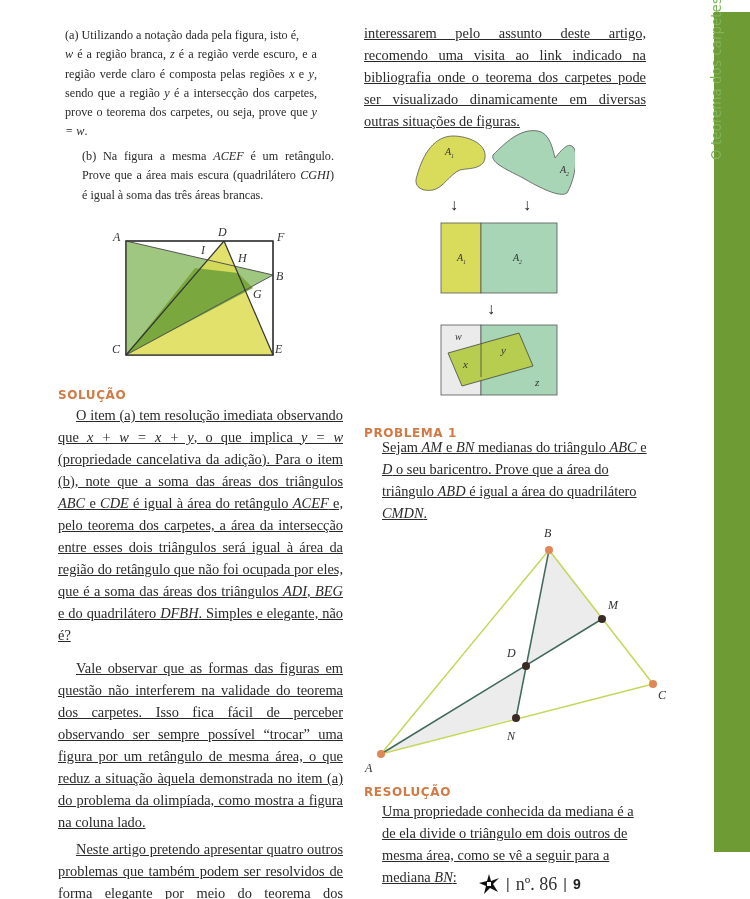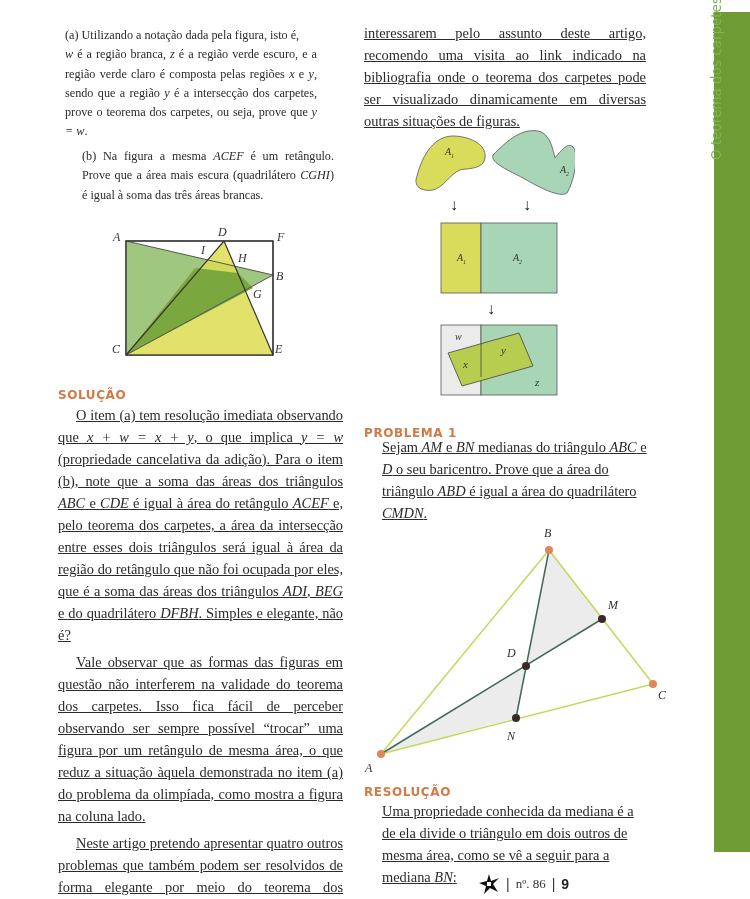--- a/index.html
+++ b/index.html
@@ -12,21 +12,21 @@
   p{margin:0;}
   .ind{text-indent:18px;}
   .heading{font-family:"DejaVu Sans","Liberation Sans",sans-serif;font-weight:bold;font-size:12px;color:#d27a45;letter-spacing:0.6px;}
   .lbl{font-family:"Liberation Serif",serif;font-style:italic;font-size:12px;fill:#333;}
   .sidebar{position:absolute;left:714px;top:12px;width:36px;height:840px;background:#6e9b33;}
   .vtitle{position:absolute;left:688px;top:10px;width:24px;height:150px;}
   .vtitle span{position:absolute;left:0;top:0;transform-origin:0 0;transform:translate(20px,150px) rotate(-90deg);white-space:nowrap;font-family:"DejaVu Sans","Liberation Sans",sans-serif;font-size:13.5px;color:#7db55a;}
   .footer{position:absolute;left:478px;top:872px;height:24px;display:flex;align-items:center;font-family:"Liberation Sans",sans-serif;}
   .footer .rev{font-size:13px;color:#777;margin-left:10px;letter-spacing:-0.2px;}
   .footer .sep{color:#333;font-size:14px;margin:0 6px;}
-  .footer .iss{font-family:"Liberation Serif",serif;font-size:13px;color:#333;text-align:center;}
+  .footer .iss{font-family:"Liberation Serif",serif;font-size:18px;color:#333;text-align:center;}
   .footer .pg{font-weight:bold;font-size:14px;color:#222;}
 </style>
 </head>
 <body>
 
 <div class="sidebar"></div>
 <div class="vtitle">
     <span>O teorema dos carpetes</span>
   </div>
 
@@ -55,21 +55,21 @@
   <text class="lbl" x="171" y="58">B</text>
   <text class="lbl" x="148" y="76">G</text>
   <text class="lbl" x="7" y="131">C</text>
   <text class="lbl" x="170" y="131">E</text>
 </svg>
 
 <div class="col heading" style="left:58px;top:388px;">SOLUÇÃO</div>
 
 <div class="col body just" style="left:58px;top:404px;width:285px;">
   <p class="ind"><span>O item (a) tem resolução imediata observando que </span><span class="it">x + w = x + y</span><span>, o que implica </span><span class="it">y = w</span><span> (propriedade cancelativa da adição). Para o item (b), note que a soma das áreas dos triângulos </span><span class="it">ABC</span><span> e </span><span class="it">CDE</span><span> é igual à área do retângulo </span><span class="it">ACEF</span><span> e, pelo teorema dos carpetes, a área da intersecção entre esses dois triângulos será igual à área da região do retângulo que não foi ocupada por eles, que é a soma das áreas dos triângulos </span><span class="it">ADI</span><span>, </span><span class="it">BEG</span><span> e do quadrilátero </span><span class="it">DFBH</span><span>. Simples e elegante, não é?</span></p>
-  <p class="ind" style="margin-top:5px;">Vale observar que as formas das figuras em questão não interferem na validade do teorema dos carpetes. Isso fica fácil de perceber observando ser sempre possível “trocar” uma figura por um retângulo de mesma área, o que reduz a situação àquela demonstrada no item (a) do problema da olimpíada, como mostra a figura na coluna lado.</p>
+  <p class="ind" style="margin-top:11px;">Vale observar que as formas das figuras em questão não interferem na validade do teorema dos carpetes. Isso fica fácil de perceber observando ser sempre possível “trocar” uma figura por um retângulo de mesma área, o que reduz a situação àquela demonstrada no item (a) do problema da olimpíada, como mostra a figura na coluna lado.</p>
   <p class="ind" style="margin-top:5px;">Neste artigo pretendo apresentar quatro outros problemas que também podem ser resolvidos de forma elegante por meio do teorema dos carpetes. Os problemas estão dispostos em ordem crescente de dificuldade. Aos leitores que particularmente se</p>
 </div>
 
 <div class="col body just" style="left:364px;top:22px;width:282px;">interessarem pelo assunto deste artigo, recomendo uma visita ao link indicado na bibliografia onde o teorema dos carpetes pode ser visualizado dinamicamente em diversas outras situações de figuras.</div>
 
 <svg class="col" style="left:415px;top:128px;" width="160" height="270">
   <path d="M2,48 C8,25 20,8 38,8 C52,8 72,15 70,30 C68,42 52,40 45,42 C35,46 28,60 18,62 C6,64 -2,58 2,48 Z" fill="#d9dc5a" stroke="#555" stroke-width="0.8"></path>
   <path d="M78,27 C90,15 105,0 123,3 C135,5 138,22 140,30 C148,20 155,12 160,22 C163,35 158,55 152,65 C145,70 125,60 108,50 C95,43 75,35 78,27 Z" fill="#a8d5b5" stroke="#555" stroke-width="0.8"></path>
   <text class="lbl" x="30" y="27" style="font-size:10px"><tspan>A</tspan><tspan dy="3" style="font-size:6px">1</tspan></text>
   <text class="lbl" x="145" y="45" style="font-size:10px"><tspan>A</tspan><tspan dy="3" style="font-size:6px">2</tspan></text>

